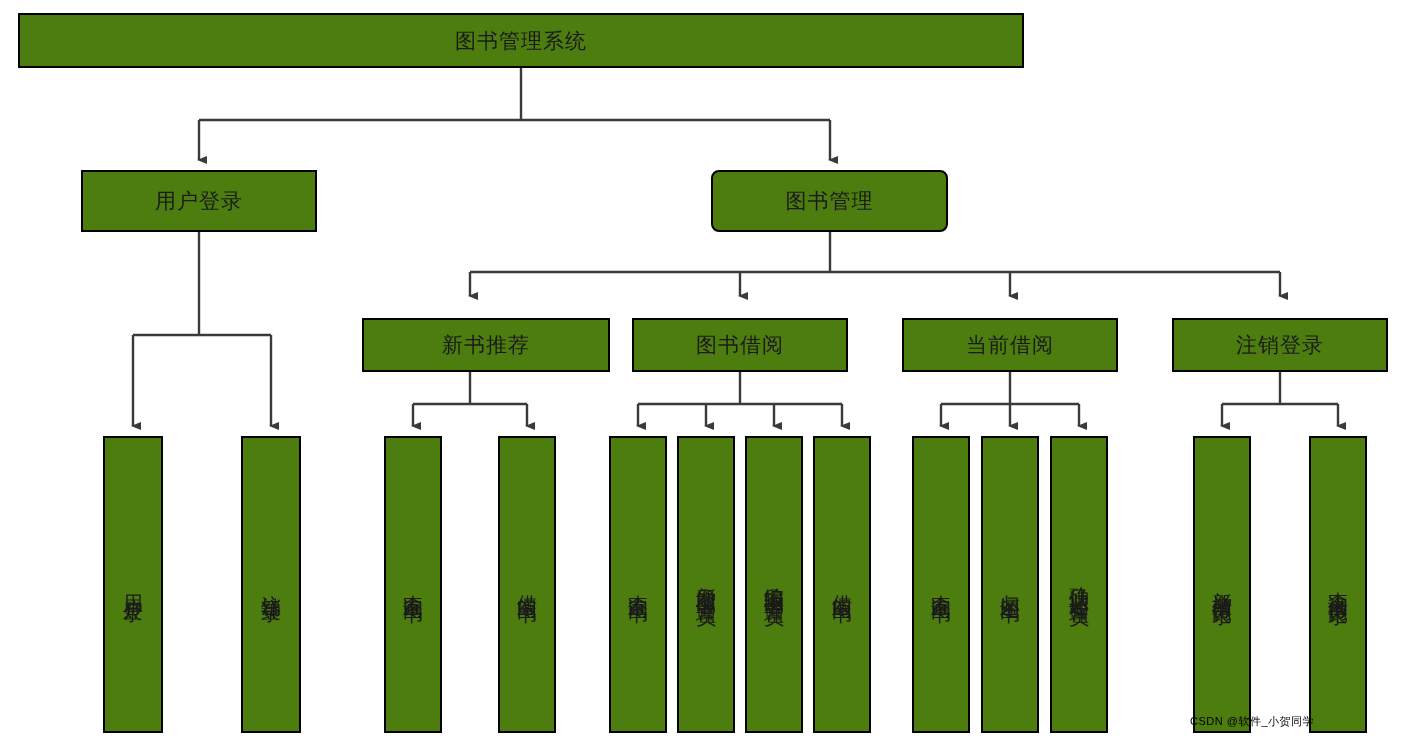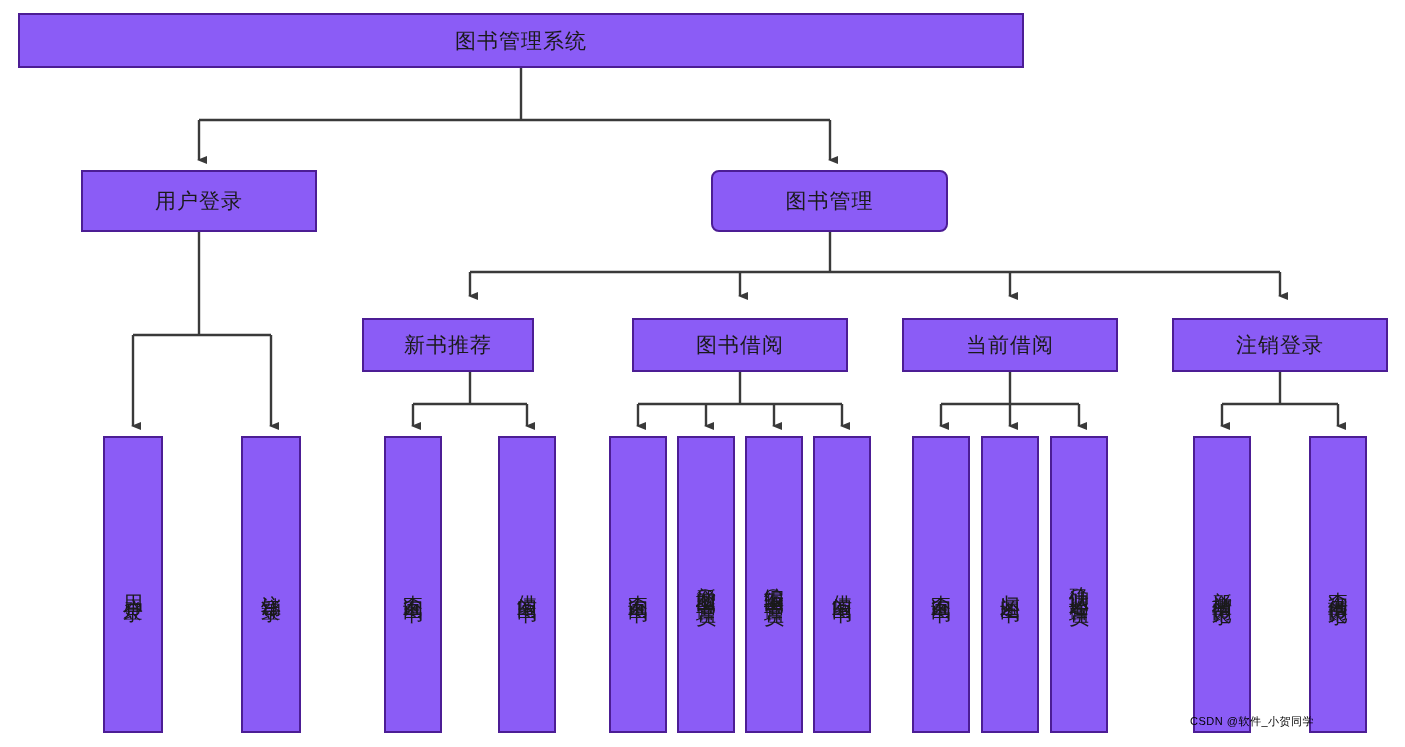--- a/index.html
+++ b/index.html
@@ -20,22 +20,22 @@
   svg.edges {
     position: absolute;
     left: 0;
     top: 0;
     width: 1405px;
     height: 747px;
   }
   .node {
     position: absolute;
     box-sizing: border-box;
-    background: #8b5cf6;
-    border: 2px solid #4c1d95;
+    background: #4d7c0f;
+    border: 2px solid #000000;
     display: flex;
     align-items: center;
     justify-content: center;
     color: #1a1a1a;
   }
   .node.h {
     font-size: 21px;
     letter-spacing: 1px;
     line-height: 1.2;
   }
@@ -129,21 +129,21 @@
     <span class="htext">图书管理系统</span>
   </div>
 
   <div class="node h" style="left:81px; top:170px; width:236px; height:62px;">
     <span class="htext">用户登录</span>
   </div>
   <div class="node h" style="left:711px; top:170px; width:237px; height:62px;border-radius:8px;">
     <span class="htext">图书管理</span>
   </div>
 
-  <div class="node h" style="left:362px; top:318px; width:172px; height:54px;">
+  <div class="node h" style="left:362px; top:318px; width:248px; height:54px;">
     <span class="htext">新书推荐</span>
   </div>
   <div class="node h" style="left:632px; top:318px; width:216px; height:54px;">
     <span class="htext">图书借阅</span>
   </div>
   <div class="node h" style="left:902px; top:318px; width:216px; height:54px;">
     <span class="htext">当前借阅</span>
   </div>
   <div class="node h" style="left:1172px; top:318px; width:216px; height:54px;">
     <span class="htext">注销登录</span>

